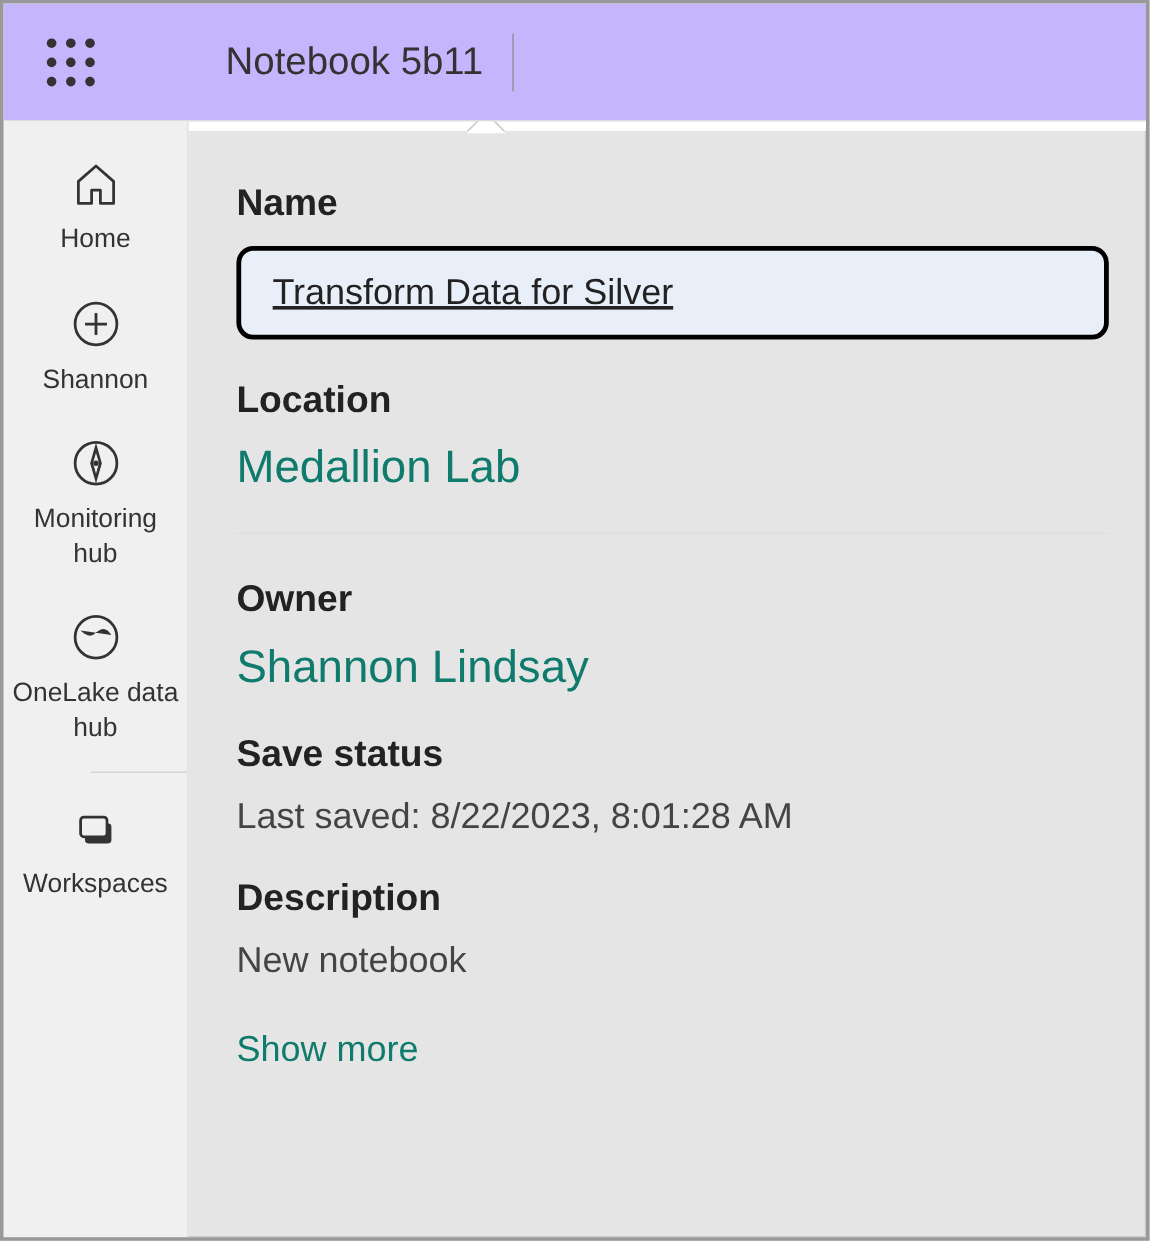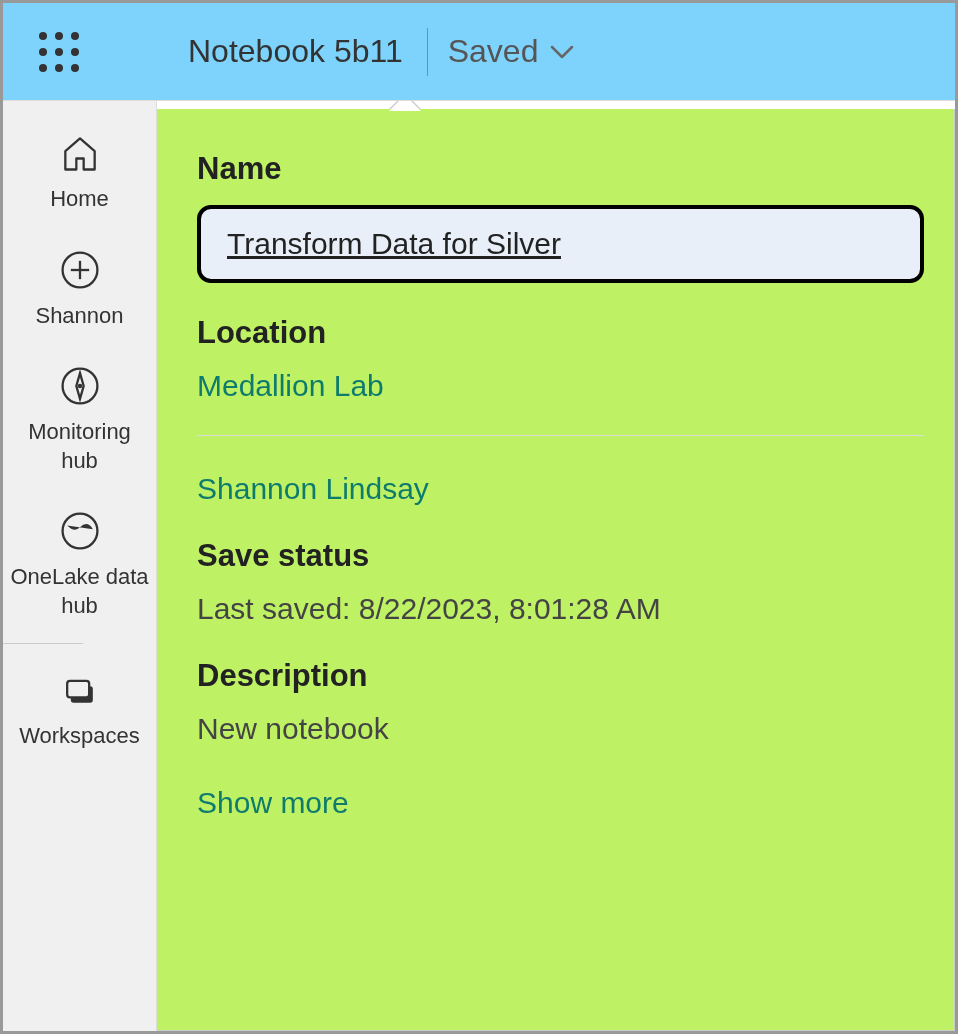--- a/index.html
+++ b/index.html
@@ -14,21 +14,21 @@
       width: 958px;
       height: 1034px;
       overflow: hidden;
       border: 3px solid #999;
       display: flex;
       flex-direction: column;
     }
     
     .top-bar {
       height: 98px;
-      background: #7dd3fc;
+      background: #c4b5fd;
       display: flex;
       align-items: center;
       padding-left: 32px;
       border-bottom: 1px solid #ddd;
     }
     
     .app-launcher {
       width: 48px;
       height: 48px;
       display: grid;
@@ -90,21 +90,21 @@
       flex: 1;
       overflow: hidden;
     }
     
     .sidebar {
       width: 154px;
       background: #f0f0f0;
       border-right: 1px solid #ddd;
       display: flex;
       flex-direction: column;
-      align-items: flex-start;
+      align-items: flex-end;
       padding-top: 28px;
       gap: 32px;
     }
     
     .sidebar-item {
       display: flex;
       flex-direction: column;
       align-items: center;
       cursor: pointer;
       text-align: center;
@@ -137,21 +137,21 @@
     
     .sidebar-divider {
       width: 80px;
       height: 1px;
       background: #ccc;
       margin: -10px 0;
     }
     
     .panel {
       flex: 1;
-      background: #bef264;
+      background: #e5e5e5;
       border: 1px solid #ccc;
       border-top: none;
       border-left: none;
       position: relative;
       padding: 42px 30px 30px 40px;
       margin-top: 8px;
     }
     
     .panel-pointer {
       position: absolute;
@@ -195,21 +195,21 @@
       border: 4px solid #000;
       border-radius: 14px;
       background: #e8eff9;
       color: #222;
       font-family: inherit;
       outline: none;
       text-decoration: underline;
     }
     
     .field-value-link {
-      font-size: 30px;
+      font-size: 38px;
       color: #0f7b6c;
       cursor: pointer;
     }
     
     .field-value-text {
       font-size: 30px;
       color: #444;
     }
     
     .panel-divider {
@@ -237,28 +237,20 @@
     <div class="app-launcher-dot"></div>
     <div class="app-launcher-dot"></div>
     <div class="app-launcher-dot"></div>
     <div class="app-launcher-dot"></div>
     <div class="app-launcher-dot"></div>
     <div class="app-launcher-dot"></div>
   </div>
   <div class="title-area">
     <div class="notebook-title">Notebook 5b11</div>
     <div class="title-divider"></div>
-    <div class="saved-status">
-      <span>Saved</span>
-      <span class="chevron-down">
-        <svg viewBox="0 0 24 16">
-            <path d="M2 3 L12 13 L22 3" stroke="#666" stroke-width="2.5" fill="none" stroke-linecap="round" stroke-linejoin="round"></path>
-          </svg>
-      </span>
-    </div>
   </div>
 </div>
 
 <div class="main-area">
 
   <div class="sidebar">
 
     <div class="sidebar-item">
       <div class="sidebar-icon">
         <svg viewBox="0 0 48 48">
@@ -324,20 +316,21 @@
     </div>
     
     <div class="field-group">
       <div class="field-label">Location</div>
       <div class="field-value-link">Medallion Lab</div>
     </div>
     
     <div class="panel-divider"></div>
     
     <div class="field-group">
+      <div class="field-label">Owner</div>
       <div class="field-value-link">Shannon Lindsay</div>
     </div>
     
     <div class="field-group">
       <div class="field-label">Save status</div>
       <div class="field-value-text">Last saved: 8/22/2023, 8:01:28 AM</div>
     </div>
     
     <div class="field-group">
       <div class="field-label">Description</div>

